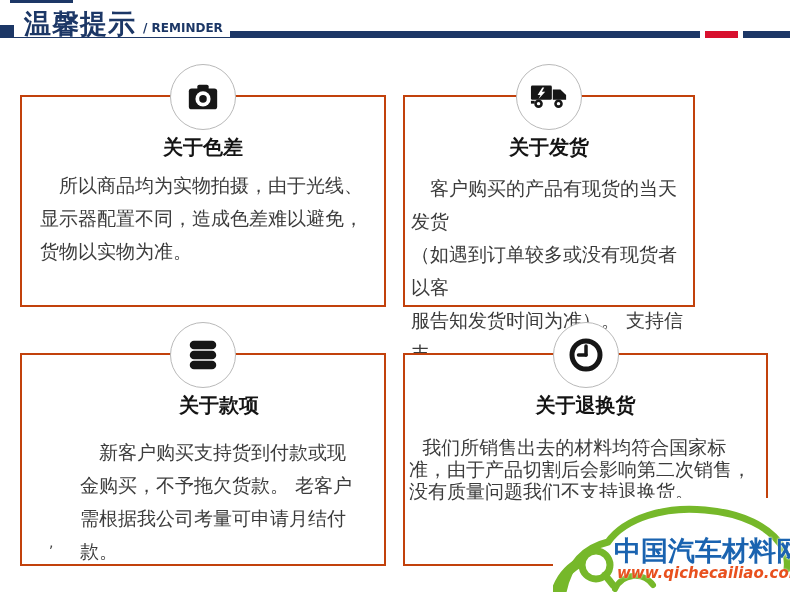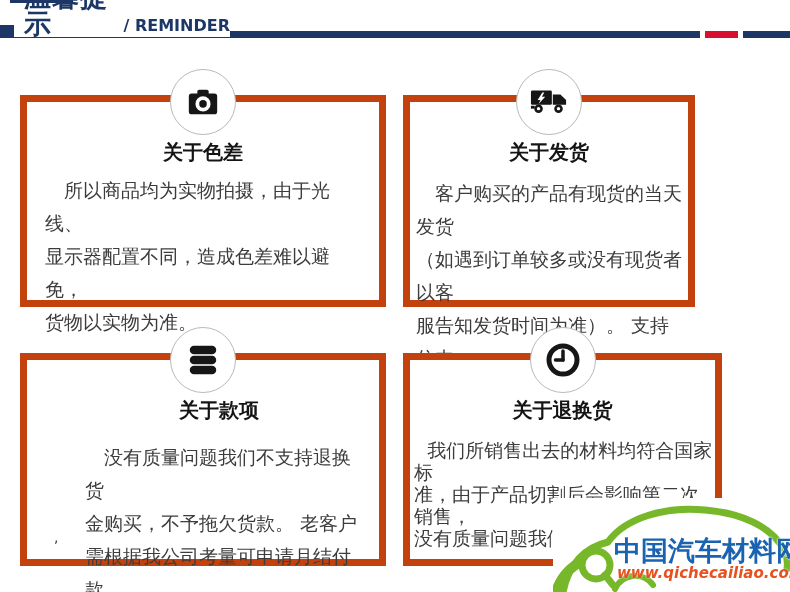--- a/index.html
+++ b/index.html
@@ -9,29 +9,29 @@
   
   .hdr-bar{position:absolute;left:0;top:31px;width:790px;height:7px;background:#1c3766;}
   .hdr-gap{position:absolute;top:31px;width:5px;height:7px;background:#fff;}
   .hdr-gap1{left:700px;}
   .hdr-gap2{left:738px;}
   .hdr-red{position:absolute;left:705px;top:31px;width:33px;height:7px;background:#d8102e;}
   .hdr-stub{position:absolute;left:0;top:25px;width:14px;height:13px;background:#1c3766;}
   .hdr-titlebox{position:absolute;left:14px;top:0;width:216px;height:37px;background:#fff;
         display:flex;align-items:flex-end;padding-left:10px;box-sizing:border-box;}
   .hdr-title{font-size:27px;font-weight:bold;color:#1c3766;line-height:1;letter-spacing:1px;}
-  .hdr-sub{font-size:16px;font-weight:bold;color:#1c3766;margin-left:7px;padding-bottom:2px;white-space:nowrap;}
+  .hdr-sub{font-size:12px;font-weight:bold;color:#1c3766;margin-left:7px;padding-bottom:2px;white-space:nowrap;}
   .hdr-strip{position:absolute;left:10px;top:0;width:63px;height:3px;background:#1c3766;z-index:5;}
 
   
-  .card{position:absolute;background:#fff;border:7px solid #c2410c;box-sizing:border-box;}
+  .card{position:absolute;background:#fff;border:2px solid #c2410c;box-sizing:border-box;}
   .card-1{left:20px;top:95px;width:366px;height:212px;}
   .card-2{left:403px;top:95px;width:292px;height:212px;}
   .card-3{left:20px;top:353px;width:366px;height:213px;padding-left:32px;}
-  .card-4{left:403px;top:353px;width:319px;height:213px;font-family:Liberation Mono, monospace;}
+  .card-4{left:403px;top:353px;width:365px;height:213px;}
 
   .icon-circle{position:absolute;left:50%;top:0;transform:translate(-50%,-50%);
         width:64px;height:64px;border-radius:50%;background:#fff;border:1px solid #b9b9b9;
         display:flex;align-items:center;justify-content:center;}
   .icon-circle svg{display:block;}
 
   .card-title{padding-top:37px;text-align:center;font-size:20px;font-weight:bold;color:#141414;}
   .card-body{margin-top:17px;font-size:19px;color:#3c3c3c;line-height:33px;
         white-space:pre-line;text-indent:1em;}
   .card-1 .card-body{padding:0 16px 0 18px;margin-top:8px;}
@@ -102,21 +102,21 @@
 
   <div class="card card-3">
     <div class="icon-circle">
       <svg width="34" height="34" viewBox="0 0 36 36">
         <rect x="4" y="3" width="28" height="9" rx="4.5" fill="#161616"></rect>
         <rect x="4" y="13.5" width="28" height="9" rx="4.5" fill="#161616"></rect>
         <rect x="4" y="24" width="28" height="9" rx="4.5" fill="#161616"></rect>
       </svg>
     </div>
     <div class="card-title">关于款项</div>
-    <div class="card-body">没有质量问题我们不支持退换货
+    <div class="card-body">新客户购买支持货到付款或现
 金购买，不予拖欠货款。 老客户
 需根据我公司考量可申请月结付款。</div>
     <div class="stray-mark">,</div>
   </div>
 
   <div class="card card-4">
     <div class="icon-circle">
       <svg width="36" height="36" viewBox="0 0 36 36">
         <circle cx="18" cy="18" r="14" fill="#ffffff" stroke="#161616" stroke-width="5"></circle>
         <line x1="18" y1="18" x2="18" y2="9" stroke="#161616" stroke-width="3.5" stroke-linecap="round"></line>

